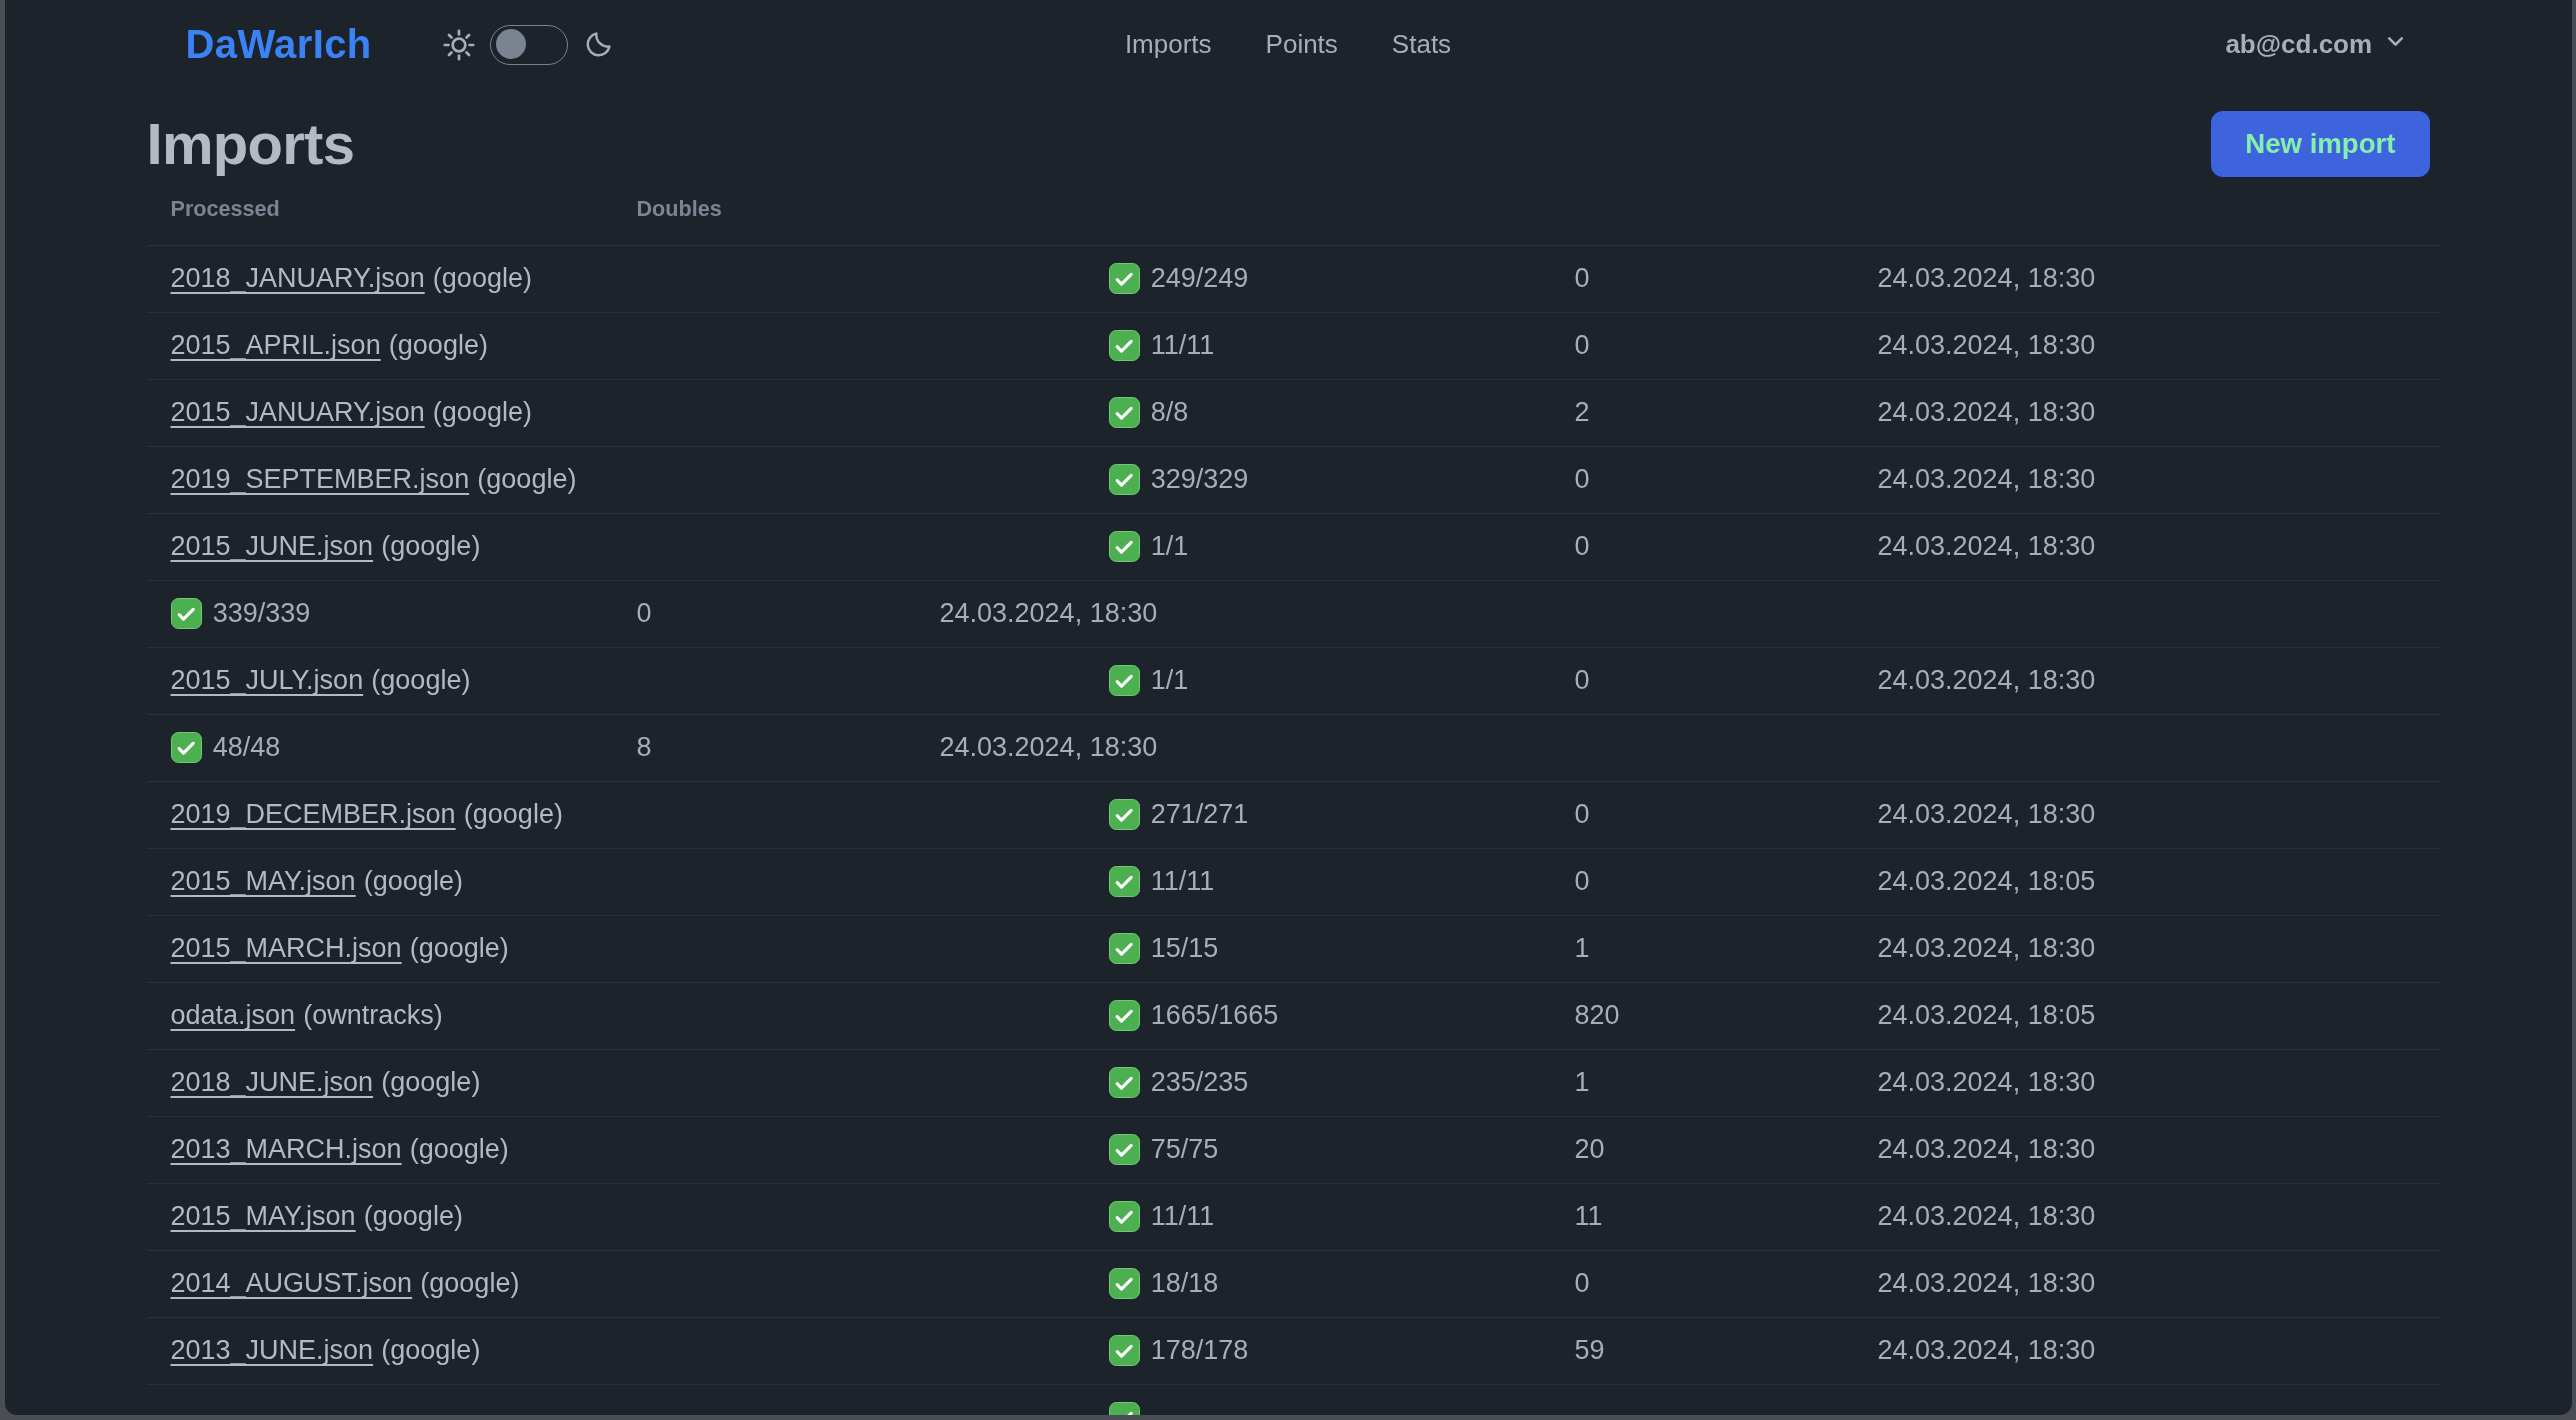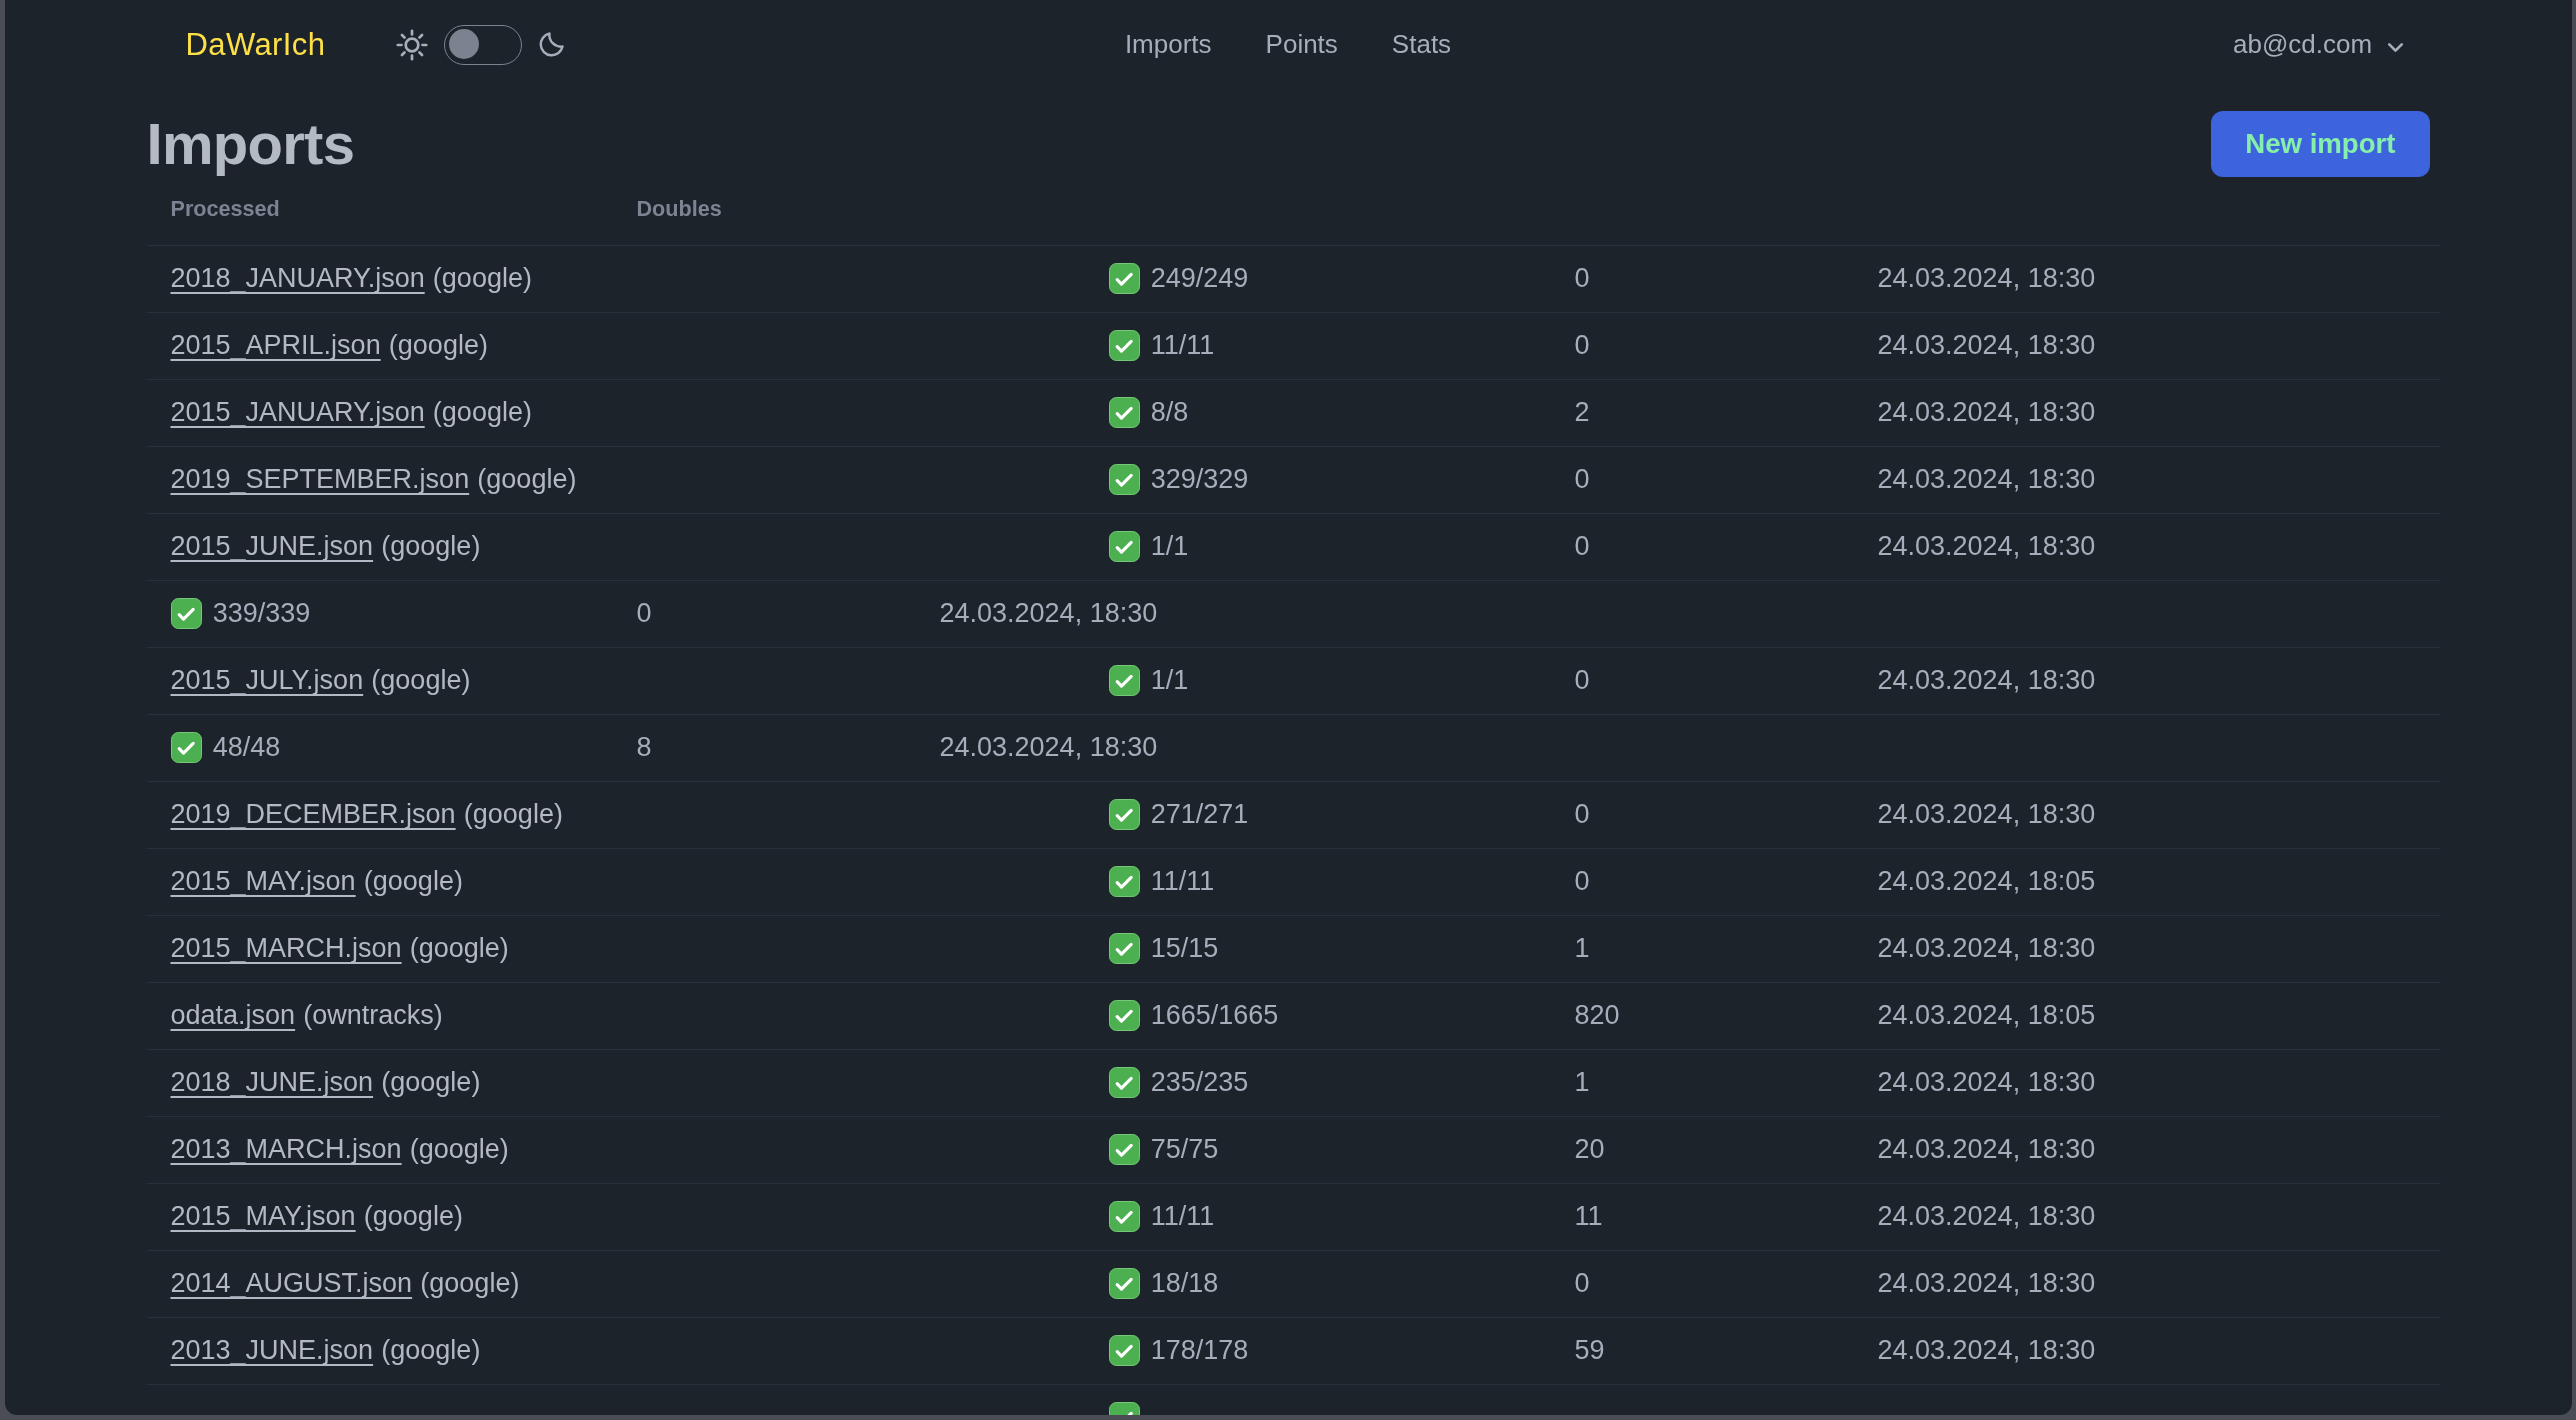--- a/index.html
+++ b/index.html
@@ -28,23 +28,23 @@
   }
   
   .navbar{
     position:relative;
     height:89px;
     display:flex;
     align-items:center;
     padding:0 164px 0 181px;
   }
   .logo{
-    font-size:31px;
-    font-weight:400;
-    color:#fde047;
+    font-size:40px;
+    font-weight:700;
+    color:#3b82f6;
     letter-spacing:0.4px;
     cursor:pointer;
   }
   .theme-group{
     display:flex;
     align-items:center;
     gap:13.4px;
     margin-left:69px;
   }
   .icon-svg{display:block;}
@@ -72,23 +72,24 @@
   }
   .nav-link{
     font-size:26px;
     color:var(--text);
     cursor:pointer;
     white-space:nowrap;
   }
   .account{
     margin-left:auto;
     display:flex;
-    align-items:flex-end;
+    align-items:flex-start;
     gap:10.4px;
     cursor:pointer;
+    font-weight:bold;
   }
   .account-email{font-size:26px;color:var(--text);}
   
   .page-head{
     margin:21px 142px 0 142px;
     display:flex;
     align-items:center;
     justify-content:space-between;
   }
   .page-title{

